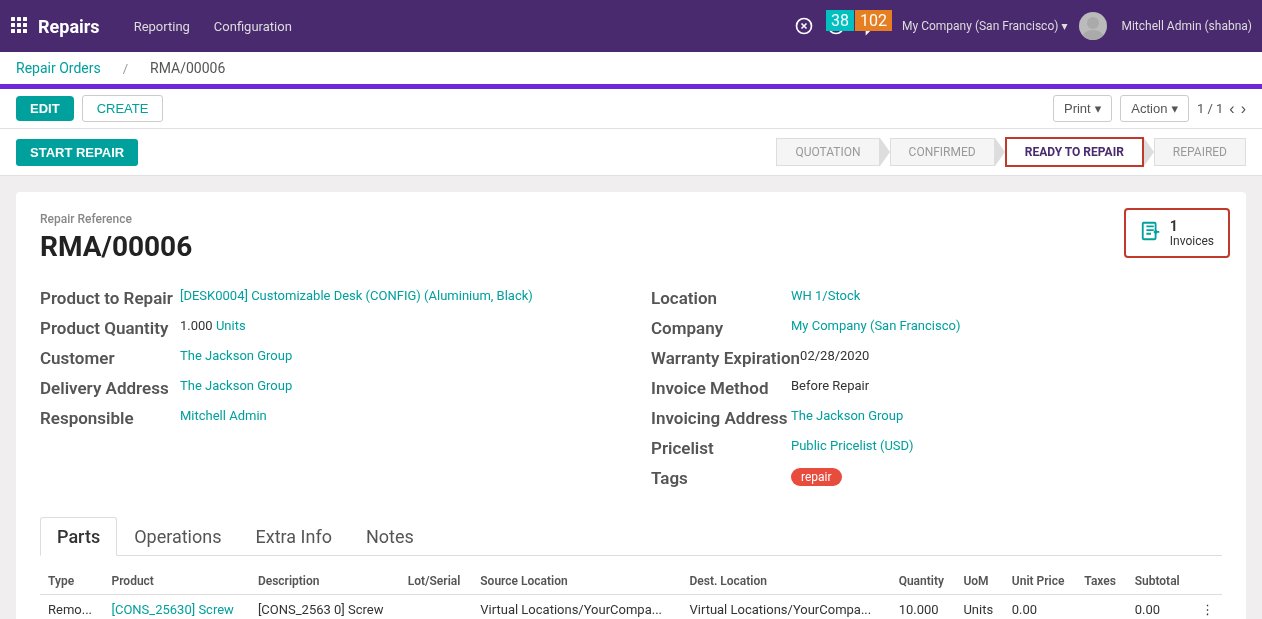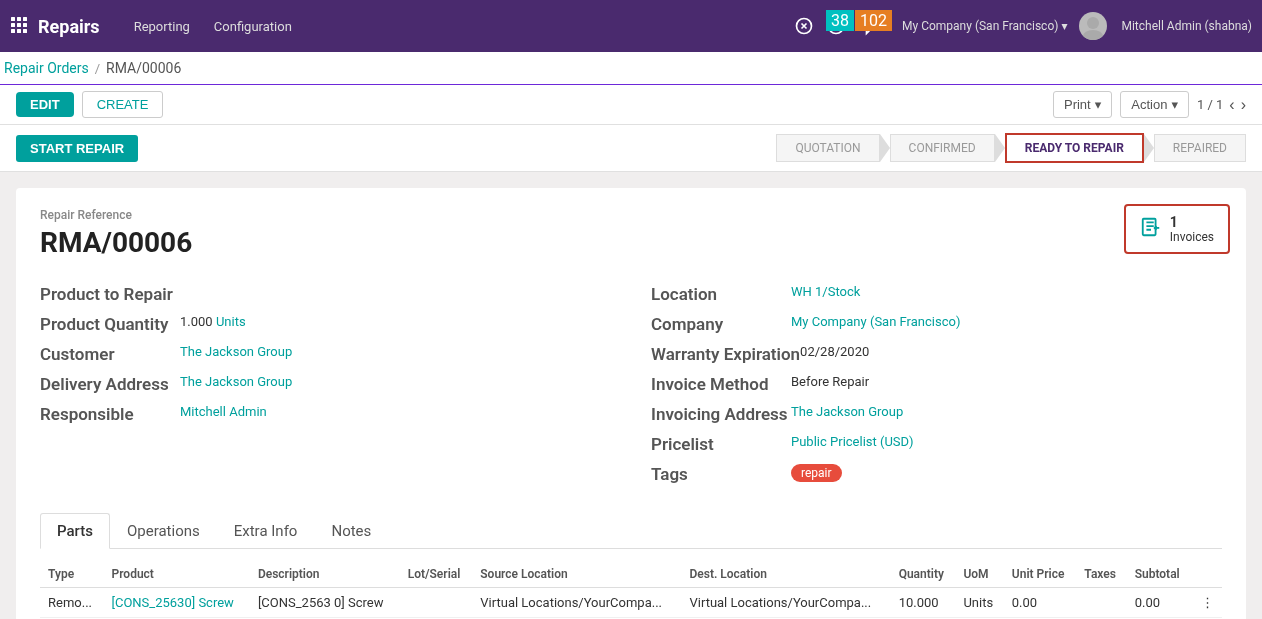--- a/index.html
+++ b/index.html
@@ -22,24 +22,25 @@
     .topnav-icon-badge { position: relative; display: flex; align-items: center; cursor: pointer; }
     .badge { background: #00c0c0; color: white; border-radius: 0; font-size: 16px; padding: 1px 5px; position: absolute; top: -6px; right: -8px; }
     .badge-orange { background: #e67e22; }
     .topnav-company { font-size: 12px; color: #ddd; cursor: pointer; display: flex; align-items: center; gap: 3px; }
     .topnav-user { display: flex; align-items: center; gap: 14px; font-size: 12px; color: #ddd; cursor: pointer; }
     .avatar { width: 28px; height: 28px; border-radius: 50%; background: #bbb; display: flex; align-items: center; justify-content: center; overflow: hidden; }
 
     
     .breadcrumb-bar {
       background: white;
-      padding: 8px 4px;
-      display: flex;
-      align-items: center;
-      border-bottom: 1px solid #6d28d9;
+      padding: 8px 16px;
+      display: flex;
+      align-items: center;
+      border-bottom: 5px solid #6d28d9;
+      gap: 16px;
     }
     .breadcrumb-link { color: #00a09d; cursor: pointer; font-size: 14px; }
     .breadcrumb-sep { margin: 0 6px; color: #999; }
     .breadcrumb-current { font-size: 14px; color: #555; }
 
     
     .action-bar {
       background: white;
       padding: 6px 16px;
       display: flex;
@@ -105,21 +106,21 @@
     
     .fields-grid { display: grid; grid-template-columns: 1fr 1fr; gap: 0 40px; }
     .field-row { display: flex; padding: 5px 0; align-items: flex-start; }
     .field-label { color: #555; font-weight: 600; min-width: 140px; font-size: 17px; flex-shrink: 0; }
     .field-value { color: #333; font-size: 13px; }
     .field-link { color: #00a09d; cursor: pointer; text-decoration: none; }
     .tag-pill { background: #e74c3c; color: white; border-radius: 10px; padding: 2px 10px; font-size: 12px; display: inline-block; }
 
     
     .tabs-container { margin-top: 24px; border-bottom: 1px solid #ddd; display: flex; gap: 0; }
-    .tab { padding: 8px 16px; cursor: pointer; font-size: 15px; color: #555; border: 1px solid transparent; border-bottom: none; margin-bottom: -1px; }
+    .tab { padding: 8px 16px; cursor: pointer; font-size: 18px; color: #555; border: 1px solid transparent; border-bottom: none; margin-bottom: -1px; }
     .tab-active { border: 1px solid #ddd; border-bottom: 1px solid white; color: #333; font-weight: 500; background: white; border-radius: 3px 3px 0 0; }
 
     
     .parts-table { width: 100%; margin-top: 12px; border-collapse: collapse; }
     .parts-table th { text-align: left; padding: 6px 8px; font-size: 12px; color: #555; font-weight: 600; border-bottom: 1px solid #ddd; }
     .parts-table td { padding: 7px 8px; font-size: 13px; color: #333; border-bottom: 1px solid #f0f0f0; }
     .parts-table .col-actions { text-align: right; }
   </style>
 </head>
 <body>
@@ -244,20 +245,21 @@
     </div>
 
     <div class="repair-ref-label">Repair Reference</div>
     <div class="repair-ref-value">RMA/00006</div>
 
     <div class="fields-grid">
 
       <div>
         <div class="field-row">
           <span class="field-label">Product to Repair</span>
+          <span class="field-link">[DESK0004] Customizable Desk (CONFIG) (Aluminium, Black)</span>
         </div>
         <div class="field-row">
           <span class="field-label">Product Quantity</span>
           <span class="field-value">1.000 <span class="field-link">Units</span></span>
         </div>
         <div class="field-row">
           <span class="field-label">Customer</span>
           <span class="field-link">The Jackson Group</span>
         </div>
         <div class="field-row">

